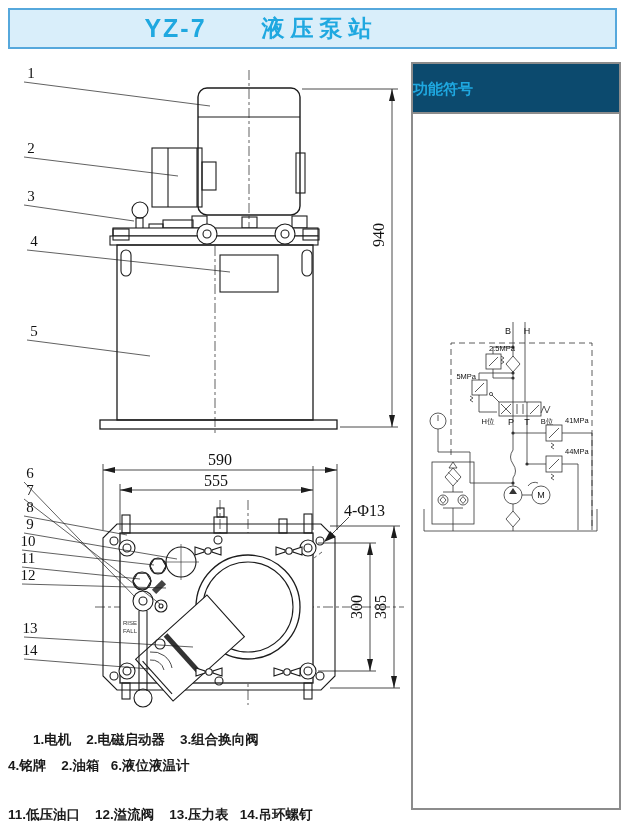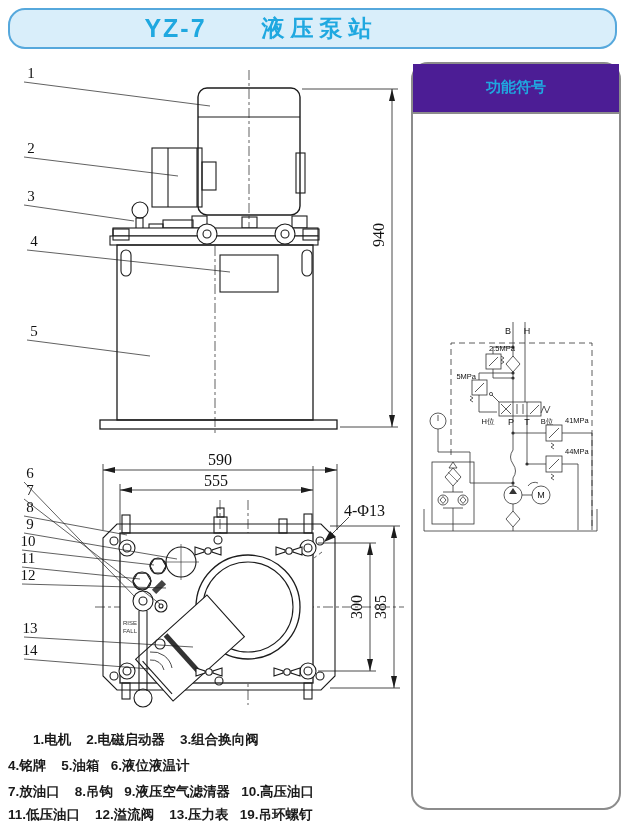--- a/index.html
+++ b/index.html
@@ -1,28 +1,28 @@
 <!DOCTYPE html>
 <html><head>
 <meta charset="utf-8">
 <style>
   html,body{margin:0;padding:0;background:#fff;}
   #page{position:relative;width:625px;height:827px;background:#ffffff;overflow:hidden;
         font-family:"Liberation Sans",sans-serif;}
   #art{position:absolute;left:0;top:0;z-index:1;}
-  .overlay{position:absolute;z-index:2;border-radius:17px;}
+  .overlay{position:absolute;z-index:2;}
   .title-bar{left:8px;top:8px;width:605px;height:37px;background:#d9eefa;
      border:2px solid #56a8dc;display:flex;align-items:center;justify-content:center;}
   .title-bar span{color:#1fa8e0;font-weight:bold;letter-spacing:2px;white-space:pre;}
   .t-model{font-size:25px;margin-right:55px;}
   .t-cn{font-size:23px;margin-right:103px;letter-spacing:6px !important;}
   .t-en{font-size:24px;}
   .panel{left:411px;top:62px;width:206px;height:744px;border:2px solid #8c8c8c;background:transparent;}
-  .panel-header{height:48px;background:#4c1d95;border-bottom:2px solid #8c8c8c;
-     display:flex;flex-direction:column;align-items:center;justify-content:center;font-family:Liberation Mono, monospace;}
+  .panel-header{height:48px;background:#0c4a6e;border-bottom:2px solid #8c8c8c;
+     display:flex;flex-direction:column;align-items:flex-start;justify-content:center;}
   .panel-header span{color:#1fa8e0;font-weight:bold;font-size:15px;line-height:19px;}
   .legend-line{left:8px;color:#1a1a1a;font-size:13.5px;font-weight:600;white-space:pre;}
   .lg1{top:731px;margin-left:25px;} .lg2{top:757px;} .lg3{top:783px;} .lg4{top:806px;}
   svg text{fill:#111;font-family:"Liberation Serif",serif;}
   .dimtxt{font-size:16px;}
   .lbl{font-size:15px;}
   .ctxt{font-size:7.5px;font-family:"Liberation Sans",sans-serif;}
   .cport{font-size:9px;font-family:"Liberation Sans",sans-serif;}
   .tiny{font-size:6px;font-family:"Liberation Sans",sans-serif;fill:#333;}
 </style>
@@ -360,17 +360,16 @@
     <span class="t-cn">液压泵站</span>
   </div>
 
   <div class="overlay panel">
     <div class="panel-header">
       <span>功能符号</span>
     </div>
   </div>
 
   <div class="overlay legend-line lg1">1.电机    2.电磁启动器    3.组合换向阀</div>
-  <div class="overlay legend-line lg2">4.铭牌    5.油箱   6.液位液温计</div>
-  <div class="overlay legend-line lg3">7.放油口    8.吊钩   9.液压空气滤清器   10.高压油口</div>
-  <div class="overlay legend-line lg4">11.低压油口    12.溢流阀    13.压力表   19.吊环螺钉</div>
+  <div class="overlay legend-line lg2">4.铭牌    2.油箱   6.液位液温计</div>
+  <div class="overlay legend-line lg4">11.低压油口    12.溢流阀    13.压力表   14.吊环螺钉</div>
 
 </div>
 
 </body></html>

